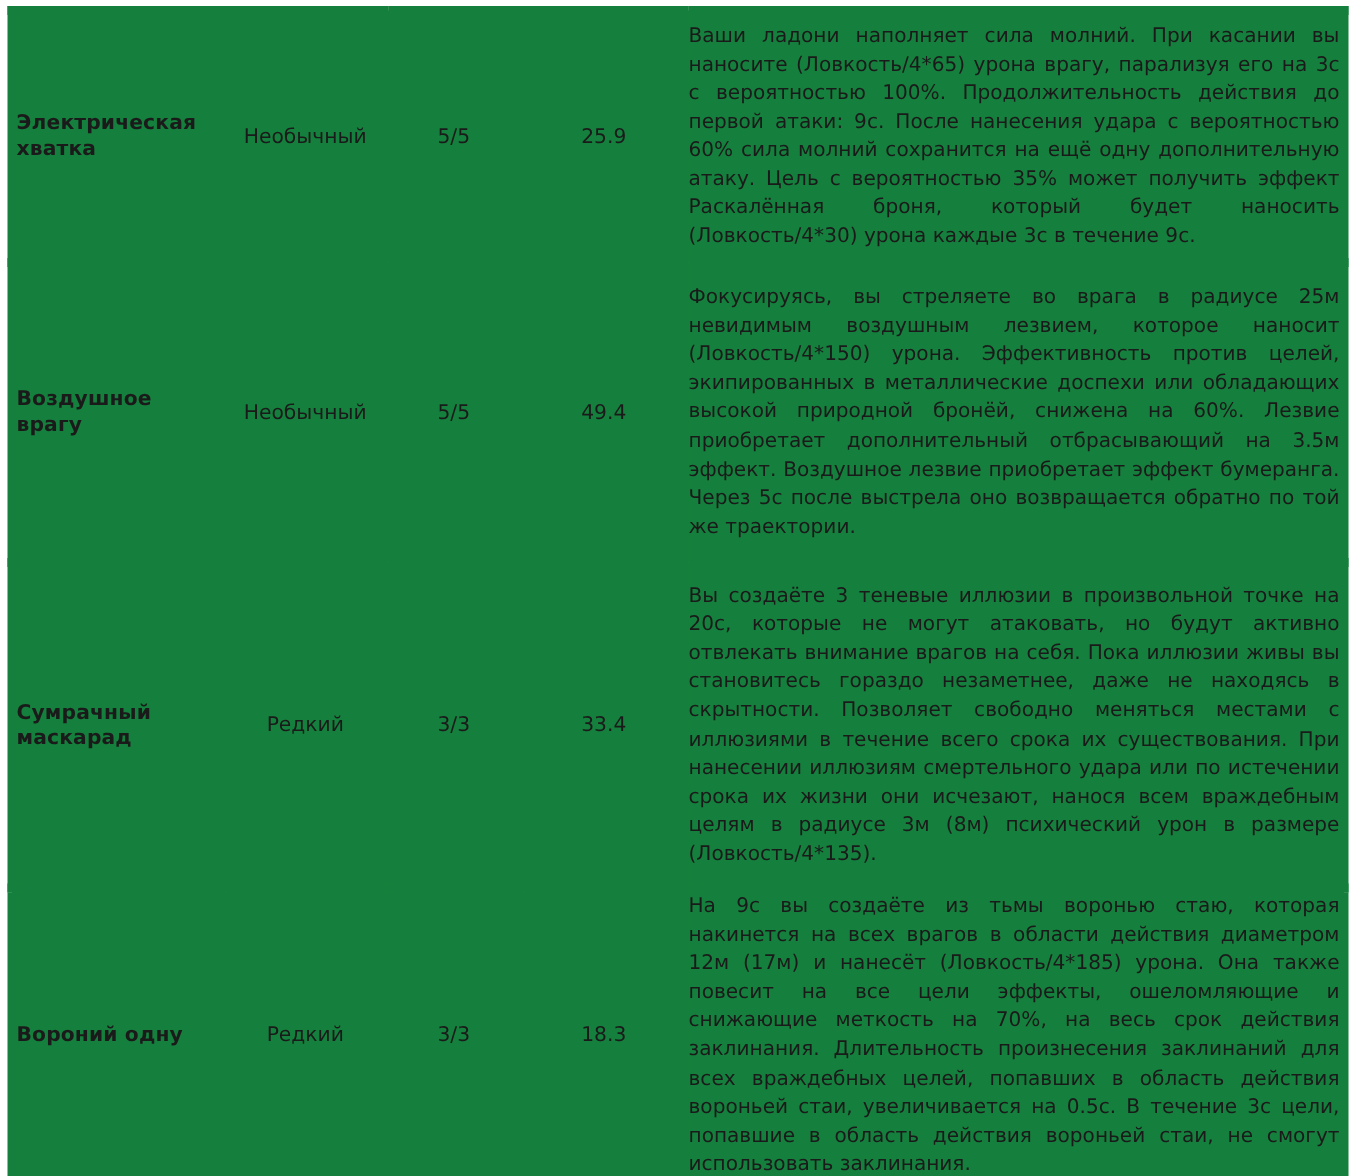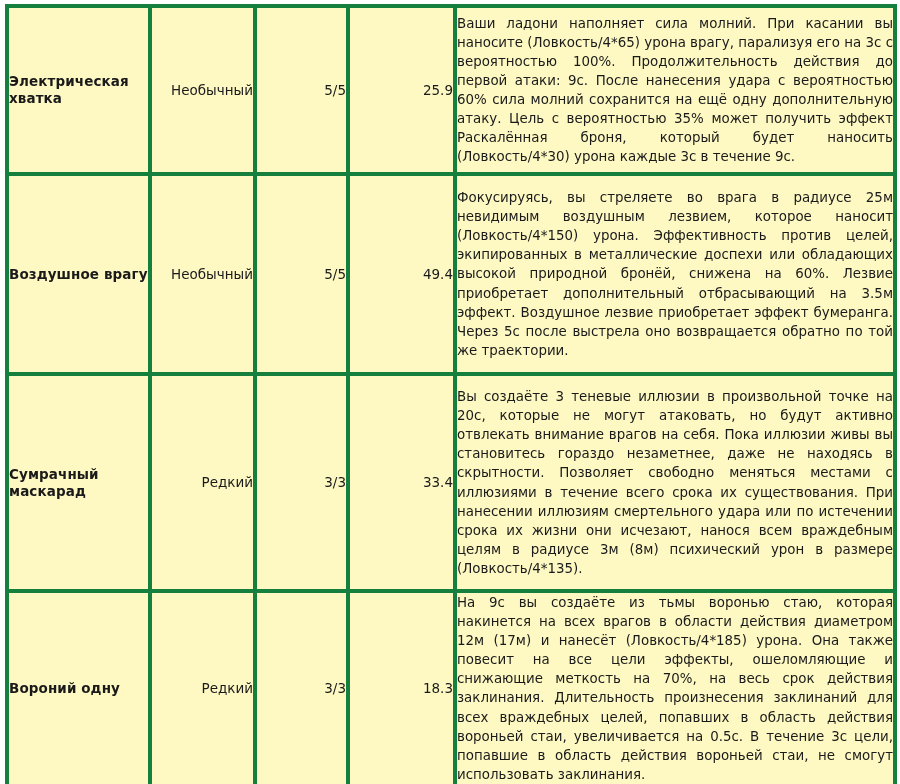--- a/index.html
+++ b/index.html
@@ -26,23 +26,23 @@
   }
 
   table.ability-table {
     border-collapse: collapse;
     table-layout: fixed;
     width: 888px;
     background: #ffffff;
   }
 
   table.ability-table td {
-    border: 4px solid #15803d;
+    border: 6px solid #15803d;
     vertical-align: middle;
-    background: #fef9c3;
+    background: #15803d;
     padding: 0;
   }
 
   
   col.c-name  { width: 143px; }
   col.c-rare  { width: 105px; }
   col.c-chg   { width: 93px;  }
   col.c-cost  { width: 107px; }
   col.c-desc  { width: 440px; }
 
@@ -50,21 +50,21 @@
     font-weight: bold;
     font-size: 13.5px;
     line-height: 17px;
     letter-spacing: 0.1px;
     padding: 4px 6px;
   }
 
   td.cell-rarity,
   td.cell-charges,
   td.cell-cost {
-    text-align: right;
+    text-align: center;
     font-weight: normal;
     font-size: 13.5px;
     line-height: 17px;
     padding: 4px 4px;
     margin-top: 38px;
   }
 
   td.cell-desc {
     vertical-align: top;
     text-align: justify;

